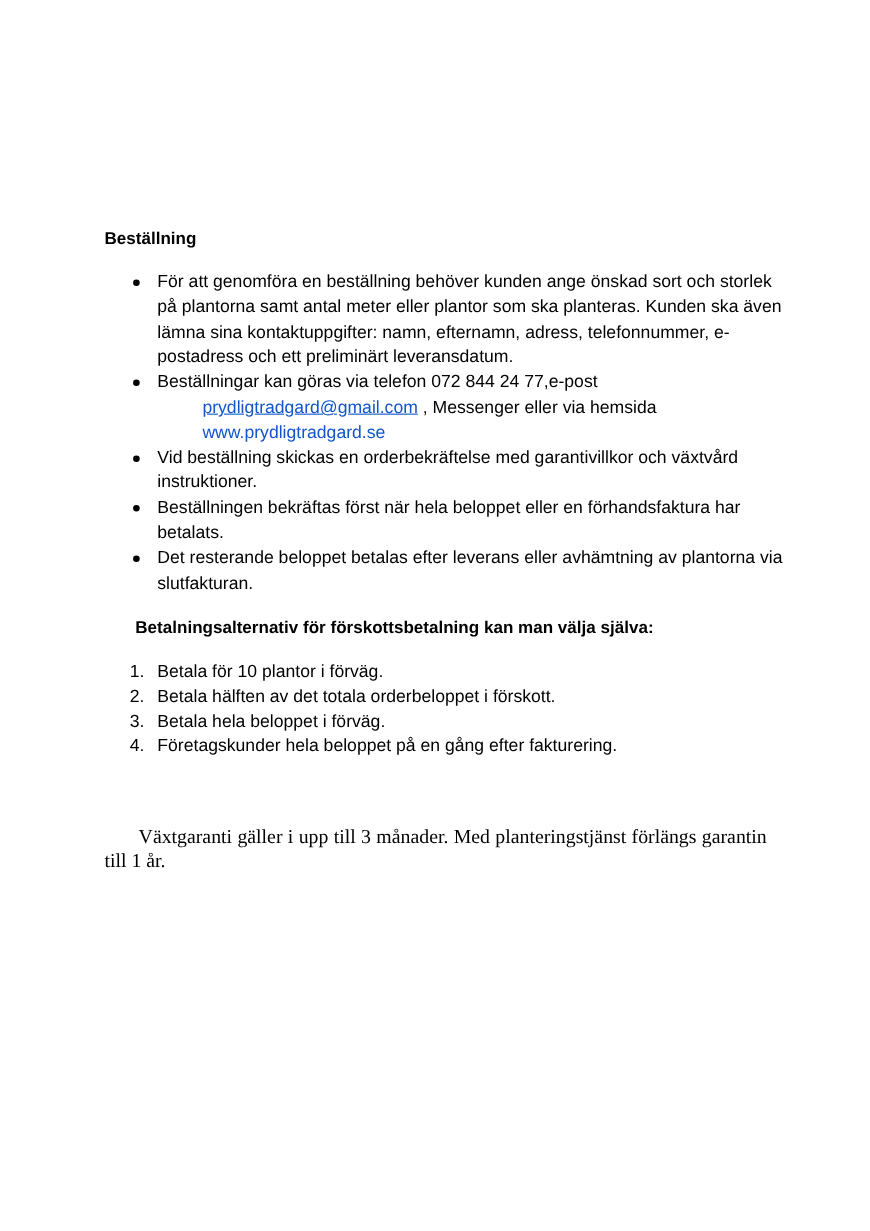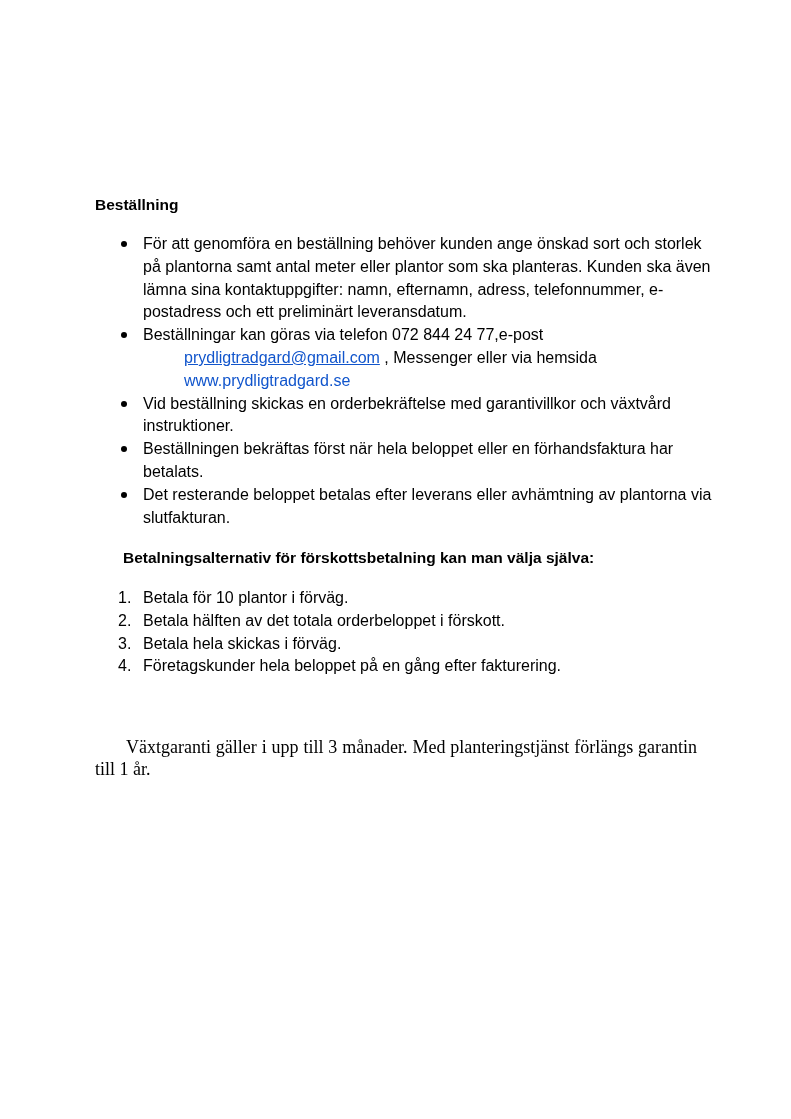--- a/index.html
+++ b/index.html
@@ -1,17 +1,17 @@
 <!DOCTYPE html>
 <html><head>
   <meta charset="utf-8">
   <style>
     html, body { margin: 0; padding: 0; background: #ffffff; }
     body { width: 791px; height: 1119px; position: relative; overflow: hidden; }
-    .page { position: absolute; left: 0; top: 0; width: 791px; height: 824px; background: #fff; color: #000; }
+    .page { position: absolute; left: 0; top: 13px; width: 791px; height: 824px; background: #fff; color: #000; }
     .sans { font-family: "Liberation Sans", sans-serif; }
     .serif { font-family: "Liberation Serif", serif; }
     .h { position: absolute; left: 95px; font-weight: bold; font-size: 15.5px; }
     .h1 { top: 196px; }
     .h2 { top: 549px; margin-left: 28px; }
     .ul { position: absolute; left: 118px; top: 233px; width: 600px; margin: 0; padding: 0; list-style: none; font-size: 16px; line-height: 22.8px; }
     .ul li { position: relative; padding-left: 25px; }
     .ul li .dot { position: absolute; left: 3px; top: 8px; width: 6px; height: 6px; border-radius: 50%; background: #000; }
     .link { color: #1155cc; margin-left: 41px; }
     .link.u { text-decoration: underline; }
@@ -56,21 +56,21 @@
     <li>
       <span class="num">1.</span>
       <span>Betala för 10 plantor i förväg.</span>
     </li>
     <li>
       <span class="num">2.</span>
       <span>Betala hälften av det totala orderbeloppet i förskott.</span>
     </li>
     <li>
       <span class="num">3.</span>
-      <span>Betala hela skickas i förväg.</span>
+      <span>Betala hela beloppet i förväg.</span>
     </li>
     <li>
       <span class="num">4.</span>
       <span>Företagskunder hela beloppet på en gång efter fakturering.</span>
     </li>
   </ol>
 
   <p class="para serif">Växtgaranti gäller i upp till 3 månader. Med planteringstjänst förlängs garantin till 1 år.</p>
 
 </div>

